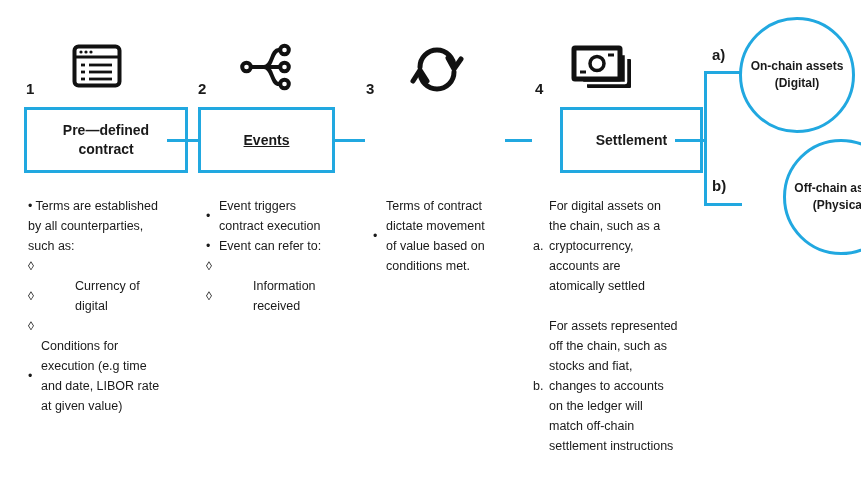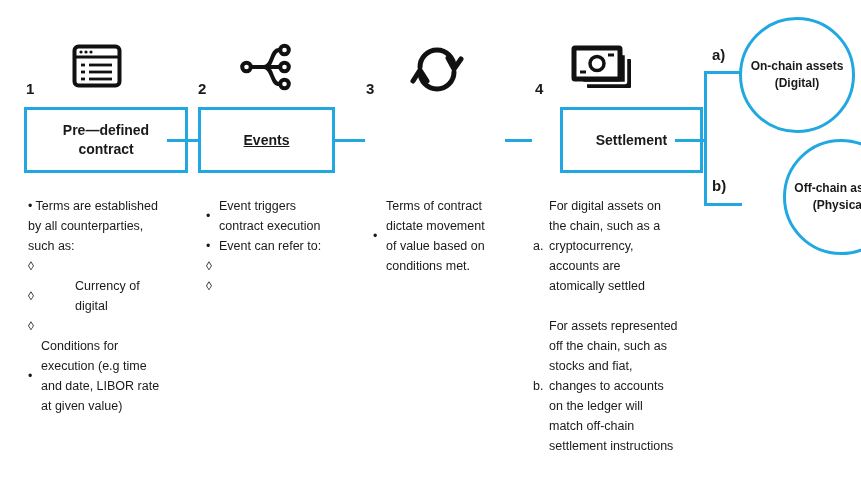--- a/index.html
+++ b/index.html
@@ -160,20 +160,22 @@
     </div>
     <div class="note">
       <div class="marker">•</div>
       <div class="text pre">Event can refer to:</div>
     </div>
     <div class="note diamond">
       <div class="marker">◊</div>
     </div>
     <div class="note diamond">
       <div class="marker">◊</div>
+      <div class="text pre">Information
+received</div>
     </div>
   </div>
 
   <div class="notes" style="left:373px;top:196px;width:150px;">
     <div class="note">
       <div class="marker">•</div>
       <div class="text pre">Terms of contract
 dictate movement
 of value based on
 conditions met.</div>

